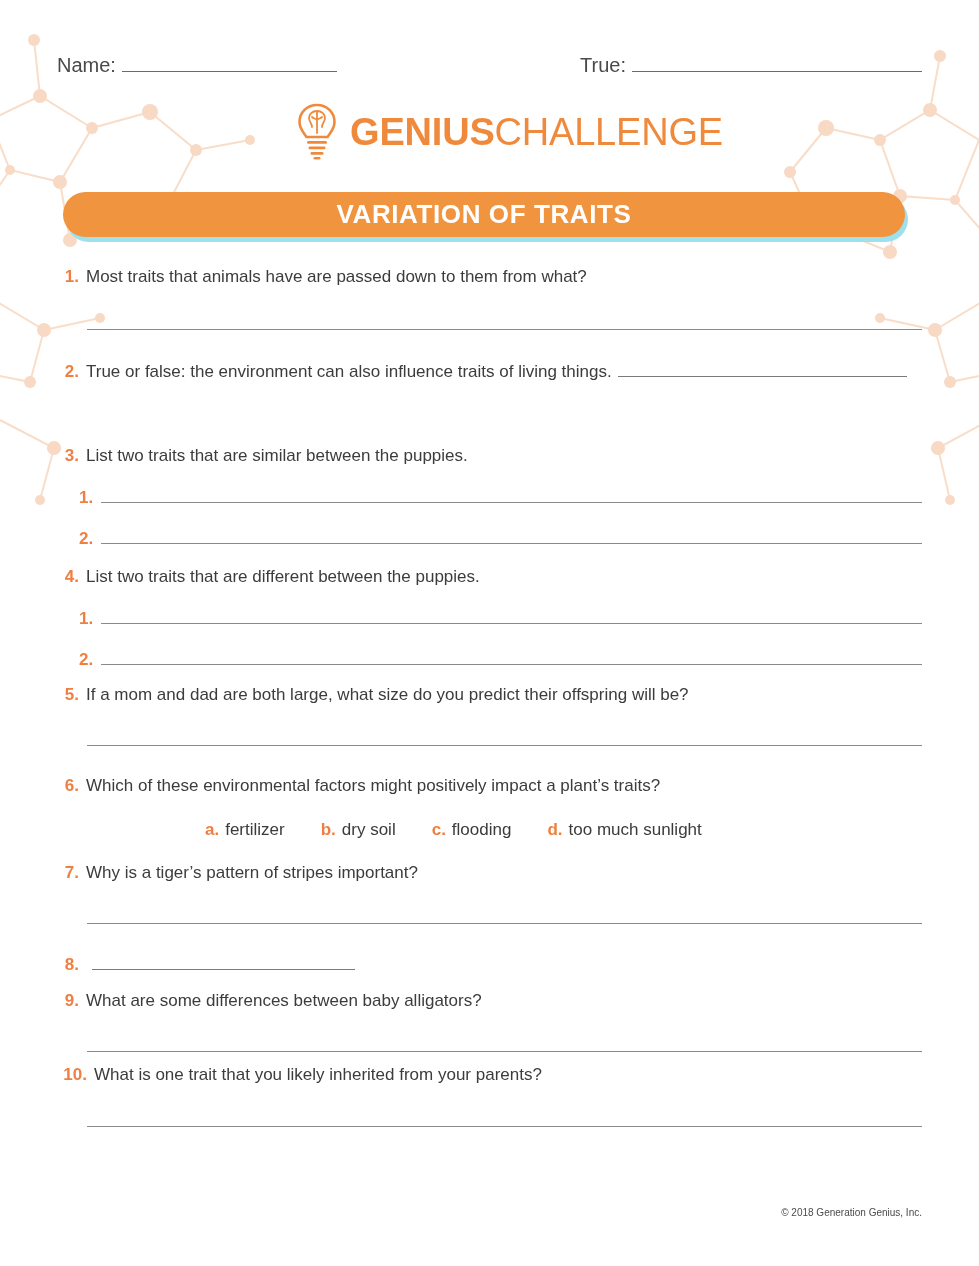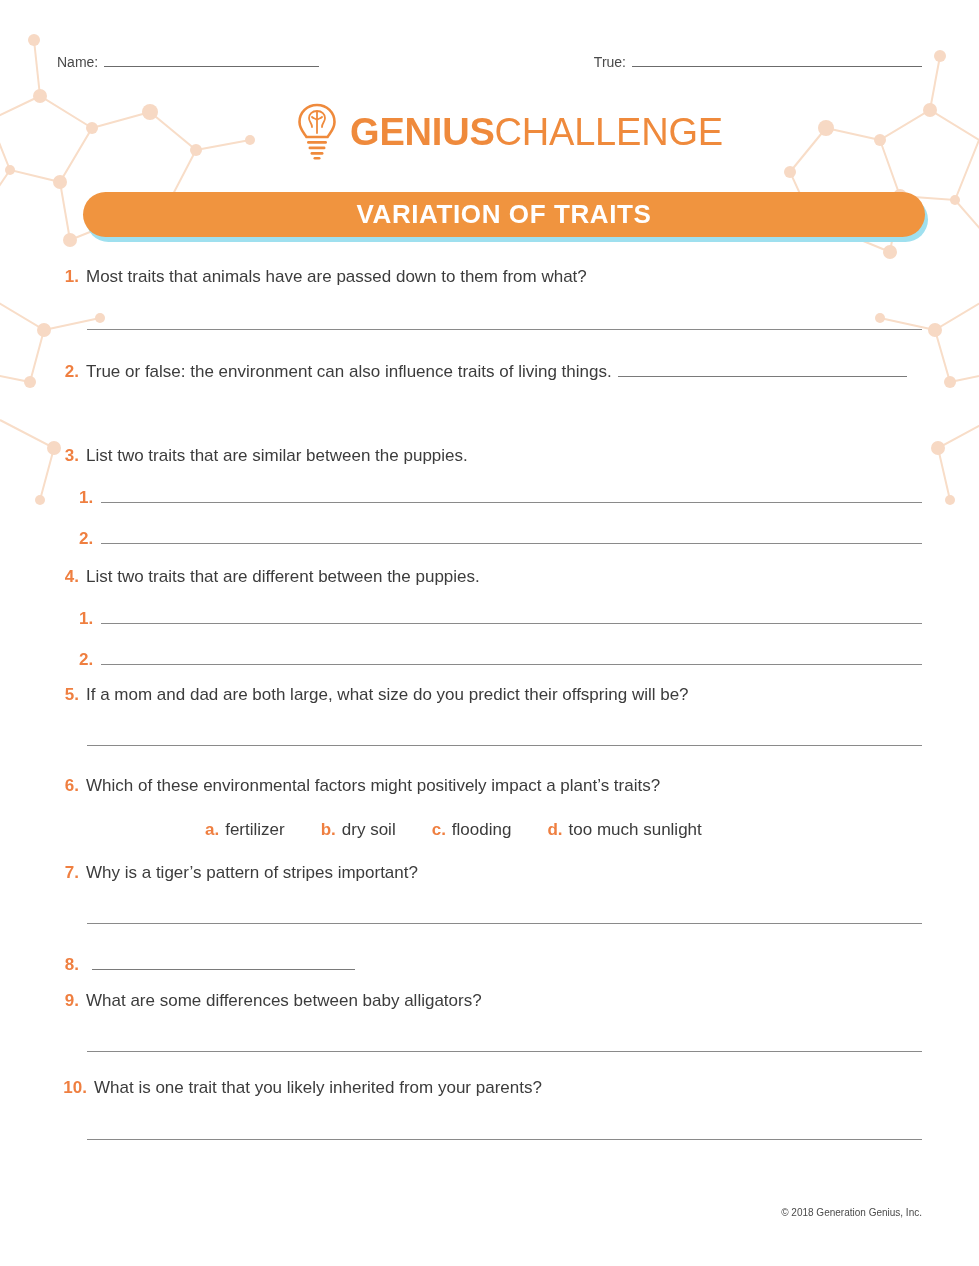--- a/index.html
+++ b/index.html
@@ -18,21 +18,21 @@
   .bg-deco { position: absolute; inset: 0; z-index: 0; pointer-events: none; }
 
   .page { position: relative; z-index: 2; width: 979px; height: 1266px; }
 
   
   .namedate {
     position: absolute;
     top: 54px; left: 57px; right: 57px;
     display: flex;
     justify-content: space-between;
-    font-size: 14px;
+    font-size: 20px;
     color: #4a4a4a;
   }
   .namedate .field { display: flex; align-items: baseline; white-space: nowrap; }
   .namedate .label { margin-right: 6px; }
   .namedate .rule {
     display: inline-block;
     border-bottom: 1.3px solid #6b6b6b;
     width: 215px;
     height: 13px;
   }
@@ -53,21 +53,21 @@
     letter-spacing: -0.2px;
     line-height: 1;
     white-space: nowrap;
   }
   .logo-text .t1 { color: #ef8a3c; font-weight: bold; }
   .logo-text .t2 { color: #ef8a3c; font-weight: normal; }
 
   
   .banner-wrap {
     position: absolute;
-    top: 192px; left: 83px;
+    top: 192px; left: 63px;
     width: 845px; height: 48px;
   }
   .banner-shadow {
     position: absolute;
     left: 3px; top: 5px;
     width: 842px; height: 45px;
     border-radius: 24px;
     background: #9fe0ef;
   }
   .banner {
@@ -332,21 +332,21 @@
       <span class="qnum">8.</span>
       <span class="inline-rule" style="width:263px;"></span>
     </div>
 
     <div class="q" style="margin-top:14px;">
       <span class="qnum">9.</span>
       <span class="qtext">What are some differences between baby alligators?</span>
     </div>
     <div class="answer-line" style="margin-top:39px;"></div>
 
-    <div class="q" style="margin-top:25px;">
+    <div class="q" style="margin-top:12px;">
       <span class="qnum wide">10.</span>
       <span class="qtext">What is one trait that you likely inherited from your parents?</span>
     </div>
     <div class="answer-line" style="margin-top:40px;"></div>
 
   </div>
 
   <div class="footer">© 2018 Generation Genius, Inc.</div>
 
 </div>

